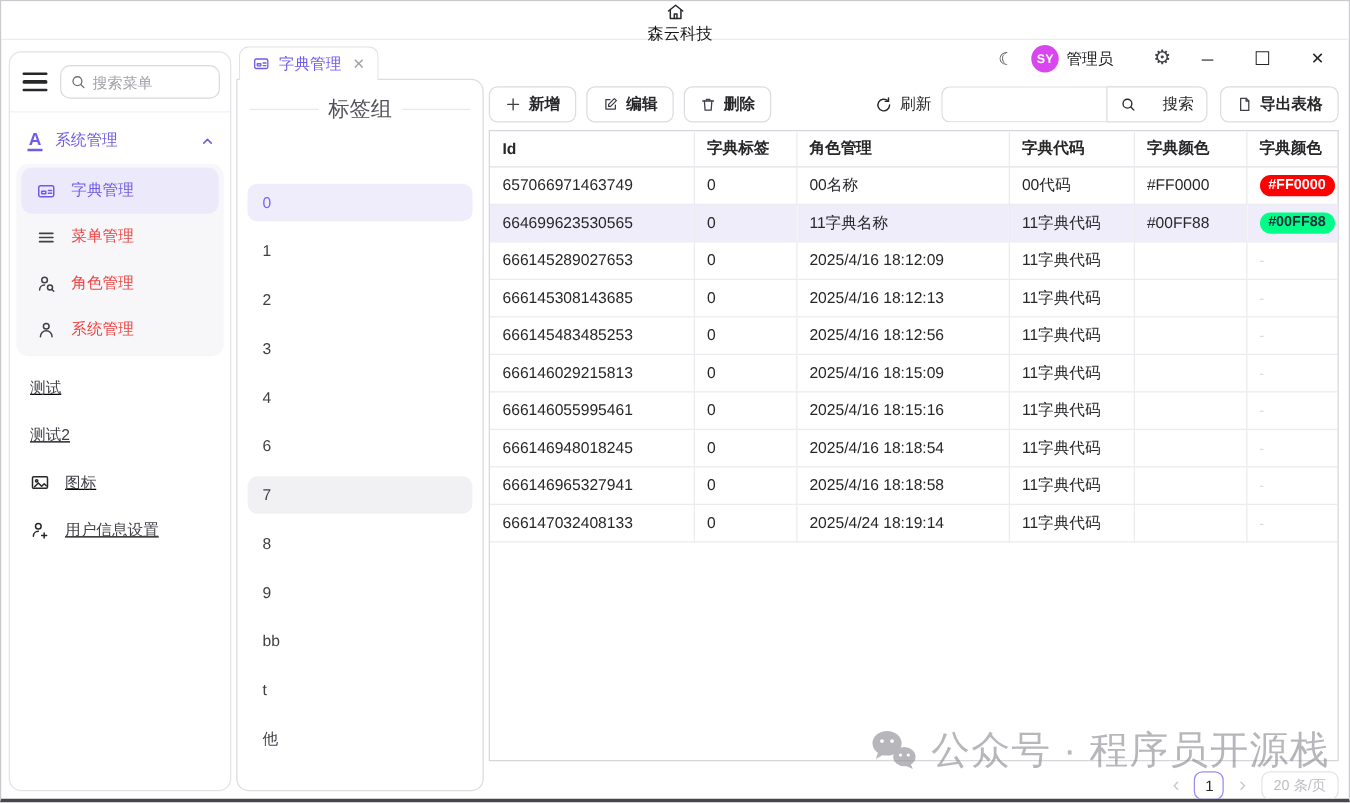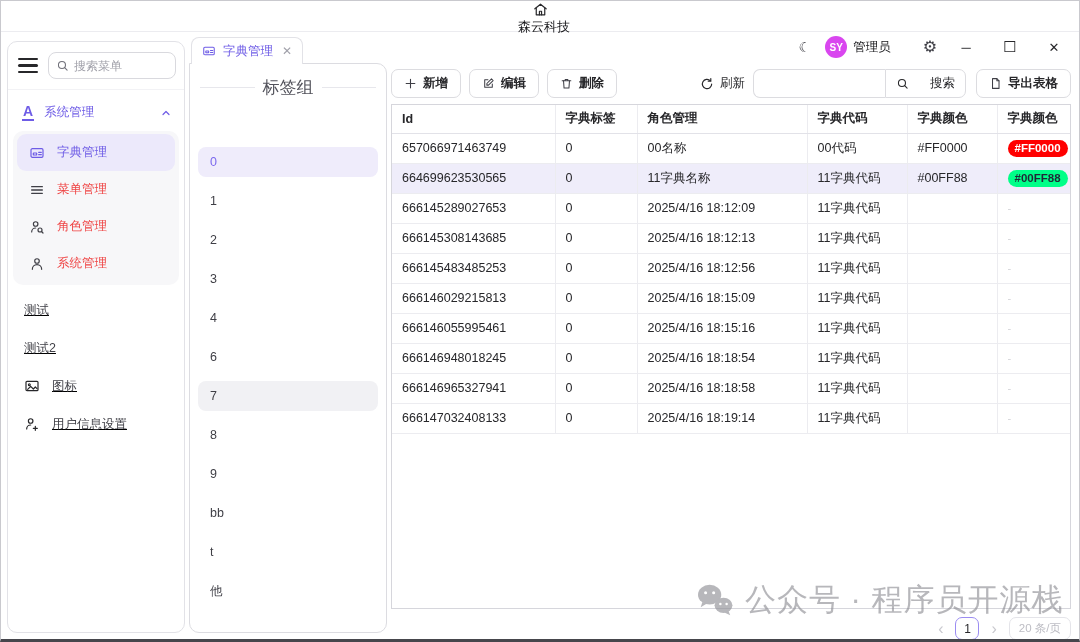--- a/index.html
+++ b/index.html
@@ -387,21 +387,21 @@
               <td>666146965327941</td>
               <td>0</td>
               <td>2025/4/16 18:18:58</td>
               <td>11字典代码</td>
               <td></td>
               <td><span class="dash" style="color: rgb(212, 212, 216);">-</span></td>
             </tr>
             <tr class="">
               <td>666147032408133</td>
               <td>0</td>
-              <td>2025/4/16 18:19:14</td>
+              <td>2025/4/24 18:19:14</td>
               <td>11字典代码</td>
               <td></td>
               <td><span class="dash" style="color: rgb(212, 212, 216);">-</span></td>
             </tr>
           </tbody>
       </table>
     </div>
 
     <div class="pagination">
       <span class="pg-arrow">‹</span>

